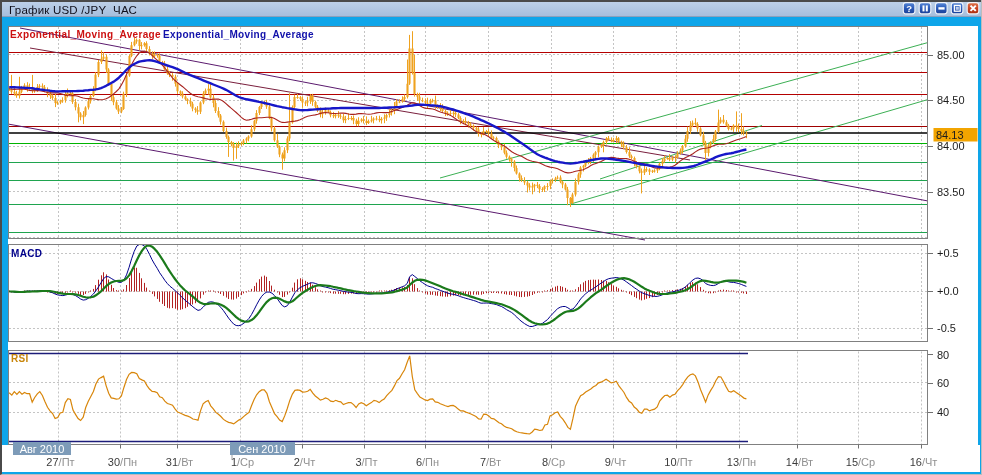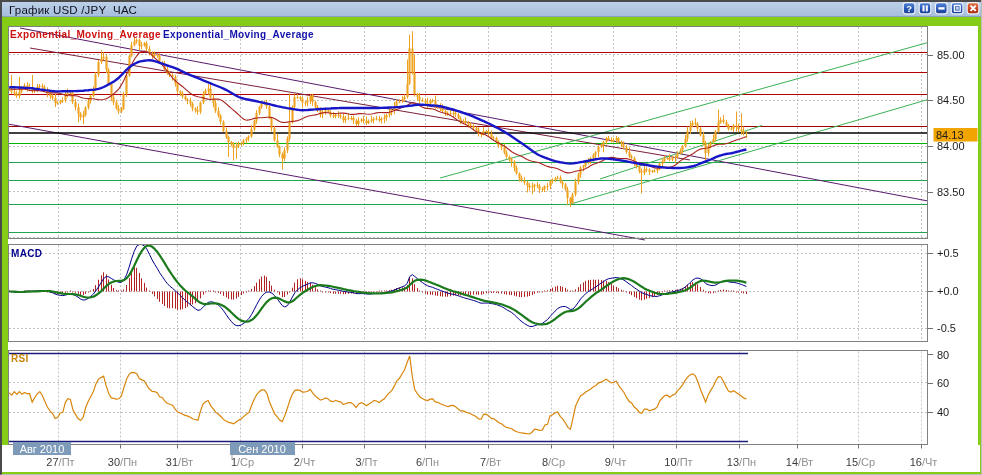--- a/index.html
+++ b/index.html
@@ -1,15 +1,15 @@
 <!DOCTYPE html>
 <html><head><meta charset="utf-8">
 <style>
 html,body{margin:0;padding:0;background:#d8d4cc;}
-#win{position:relative;width:982px;height:475px;background:#84cc16;overflow:hidden;
+#win{position:relative;width:982px;height:475px;background:#0ea5e9;overflow:hidden;
   font-family:"Liberation Sans",sans-serif;}
 #tb{position:absolute;left:1px;top:1.5px;width:980px;height:14.5px;
   background:linear-gradient(#bdd0e8,#a6bedc);border-bottom:1px solid #8aa0bc;}
 #tt{position:absolute;left:8px;top:2px;font-size:11.5px;color:#10101c;letter-spacing:0.2px;}
 #top{position:absolute;left:0;top:0;width:982px;height:1.5px;background:#4a4a4a;}
 svg text{font-family:"Liberation Sans",sans-serif;}
 .ax{font-size:11px;fill:#1c1c1c;}
 .bx{font-size:11px;}
 .mx{font-size:11px;fill:#ffffff;}
 .ema{font-size:10px;font-weight:bold;letter-spacing:0.35px;}

